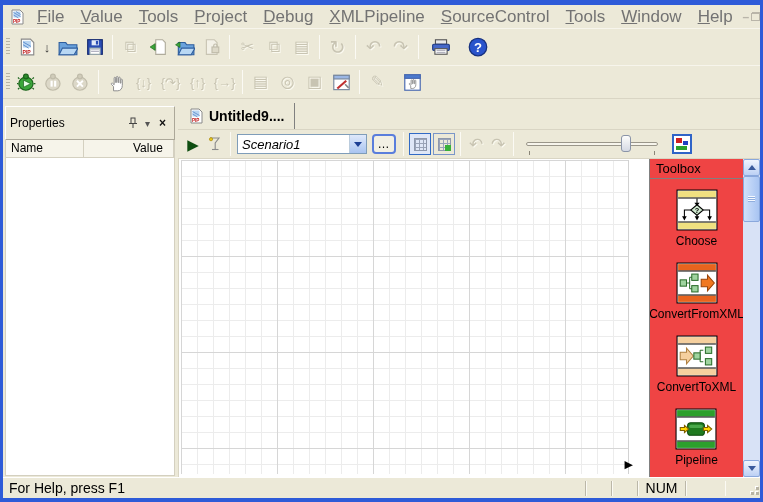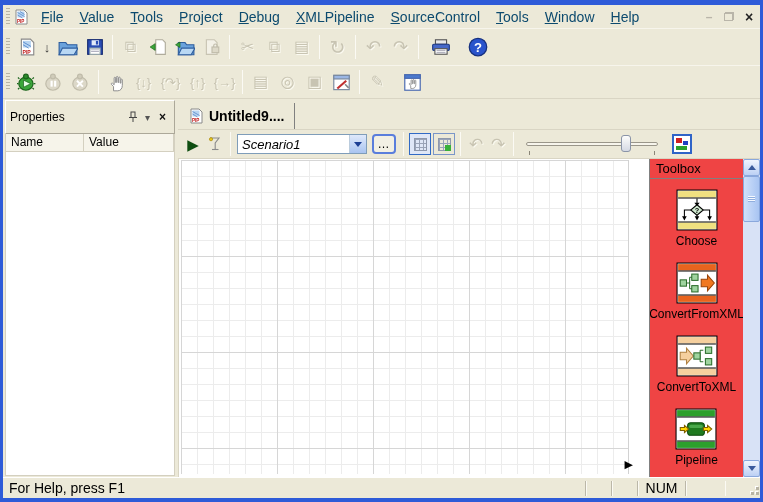--- a/index.html
+++ b/index.html
@@ -7,21 +7,21 @@
   #window {
     position:relative; width:763px; height:502px;
     border:3px solid #2e5bd8; border-top-width:5px; border-bottom-width:4px;
     background:#ece9d8; display:flex; flex-direction:column; overflow:hidden;
   }
   
   .menubar { height:23px; display:flex; align-items:center; padding:0 2px; background:#ece9d8; }
   .grip-v { width:4px; height:18px; margin:0 3px 0 1px;
     background:repeating-linear-gradient(180deg,#b9b5a5 0 1px,transparent 1px 3px);
     background-size:1px 100%; background-position:1px 0; background-repeat:repeat-x; }
-  .menu-item { padding:2px 8px; font-size:14px; color:#0c4a6e; cursor:default; }
+  .menu-item { padding:2px 8px; font-size:17px; color:#737373; cursor:default; }
   .menu-item::first-letter { text-decoration:underline; }
   .mb-spacer { flex:1; }
   .winbtn { width:18px; height:15px; display:flex; align-items:center; justify-content:center;
     font-size:12px; font-weight:bold; margin-left:2px; color:#b9b5a9; }
   .winbtn.close { color:#222; font-size:14px; }
   .restore-glyph { position:relative; width:10px; height:9px; }
   .restore-glyph::before { content:""; position:absolute; right:0; top:0; width:7px; height:6px; border:1px solid #b9b5a9; }
   .restore-glyph::after  { content:""; position:absolute; left:0; bottom:0; width:7px; height:6px; border:1px solid #b9b5a9; background:#ece9d8; }
   
   .toolbar { display:flex; align-items:center; padding:0 2px; border-top:1px solid #f7f5ec; }
@@ -30,25 +30,25 @@
   .tbtn { width:27px; height:26px; display:flex; align-items:center; justify-content:center; border:1px solid transparent; border-radius:2px; }
   .tsep { width:1px; height:24px; background:#c3bfae; border-right:1px solid #fbfaf4; margin:0 4px; }
   .glyph { font-size:16px; color:#333; line-height:1; }
   .glyph.sm { font-size:13px; }
   .gray { color:#c8c4b2; text-shadow:1px 1px 0 #fbfaf1; }
   
   .main { flex:1; display:flex; min-height:0; }
   
   .props { width:170px; display:flex; flex-direction:column; margin:1px 0 1px 2px; }
   .props-header { height:18px; display:flex; align-items:center; padding:16px 4px;
-    border:1px solid #fff; border-right-color:#aca899; border-bottom-color:#aca899; background:#ece9d8; }
+    border:1px solid #fff; border-right-color:#aca899; border-bottom-color:#aca899; background:#ece9d8;margin-top:6px; }
   .props-title { font-size:12px; flex:1; }
   .props-hbtn { width:15px; height:14px; display:flex; align-items:center; justify-content:center; font-size:10px; color:#555; }
   .props-hbtn.x { color:#111; font-weight:bold; font-size:12px; }
-  .props-cols { height:18px; display:flex; background:#f6f4ea; border:1px solid #d4d0c0; border-top:none; }
+  .props-cols { height:18px; display:flex; background:#f6f4ea; border:1px solid #d4d0c0; border-top:none;gap:44px; }
   .props-col { font-size:12px; padding:1px 5px; border-right:1px solid #d4d0c0; }
   .props-col.c0 { width:78px; } .props-col.c1 { flex:1; }
   .props-body { flex:1; background:#fff; border:1px solid #d4d0c0; border-top:none; }
   
   .docarea { flex:1; display:flex; flex-direction:column; min-width:0; margin-left:3px;justify-content:space-between; }
   .tabstrip { height:30px; display:flex; align-items:flex-end; padding-left:4px; }
   .doc-tab { display:flex; align-items:center; gap:5px; height:26px; padding:0 10px 0 6px;
     border-right:1px solid #808080; font-size:14px; font-weight:bold; }
   
   .scenbar { height:29px; display:flex; align-items:center; padding:0 4px; border-top:1px solid #d9d5c4; }

